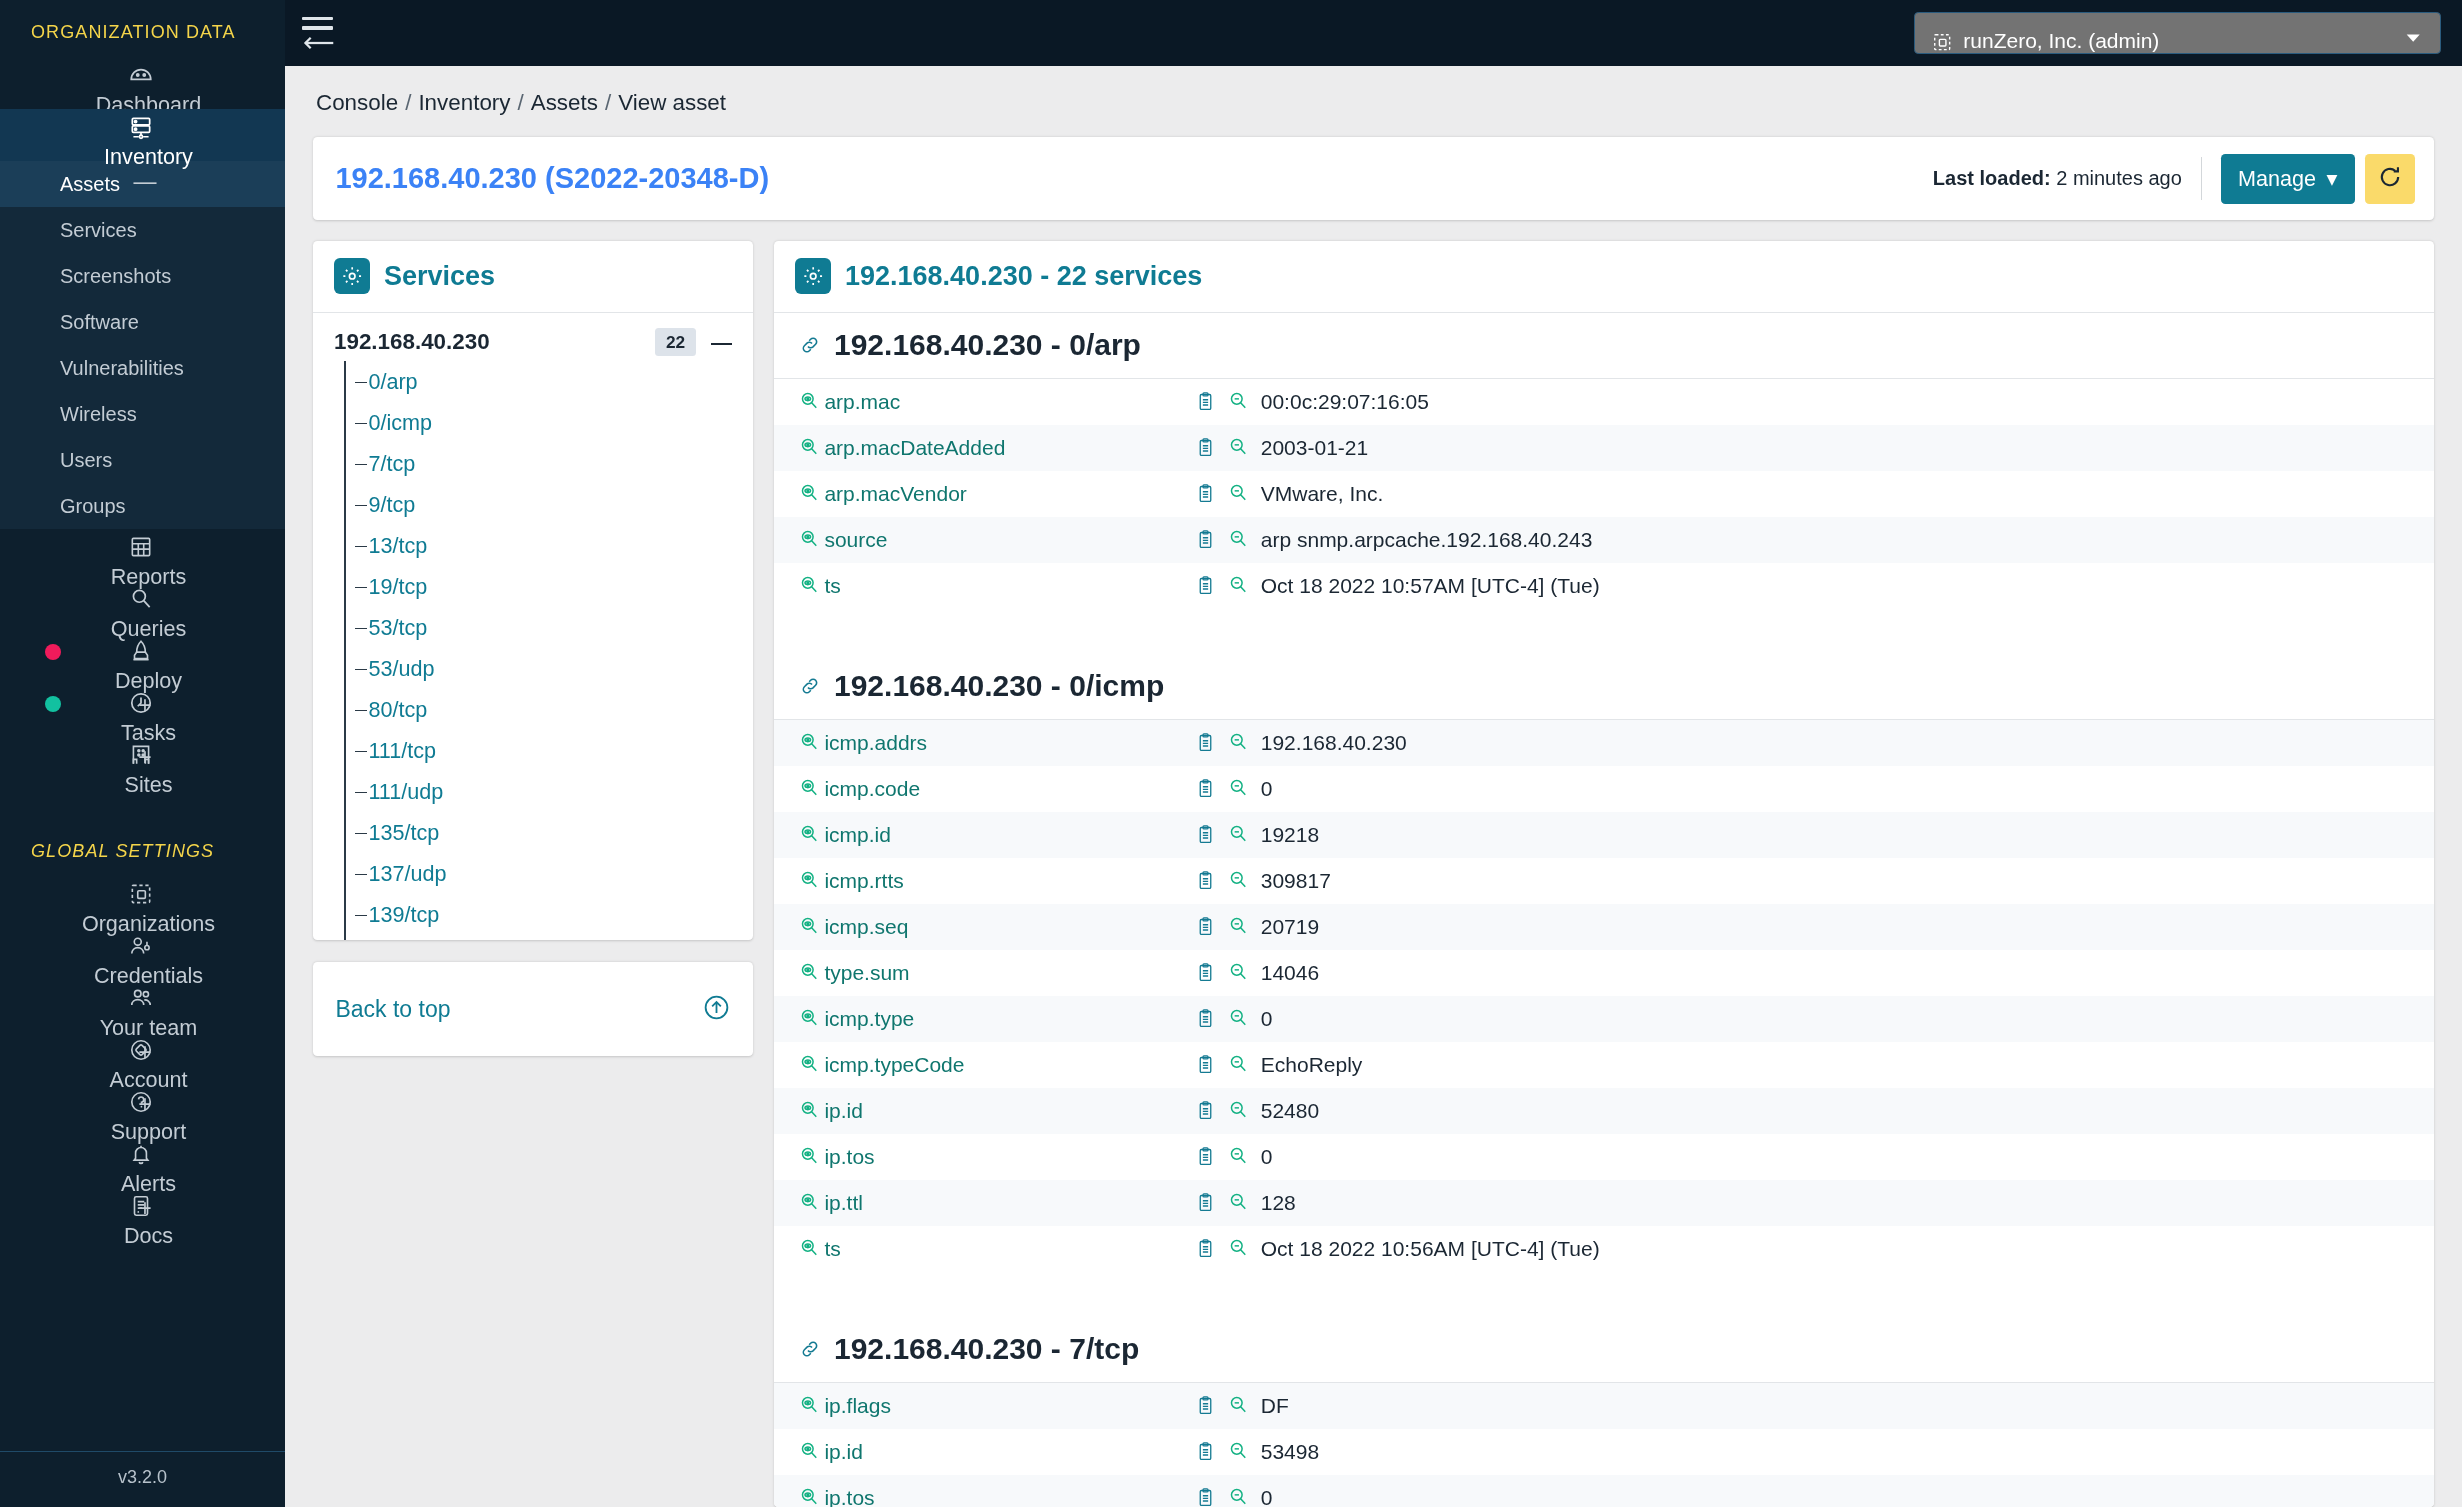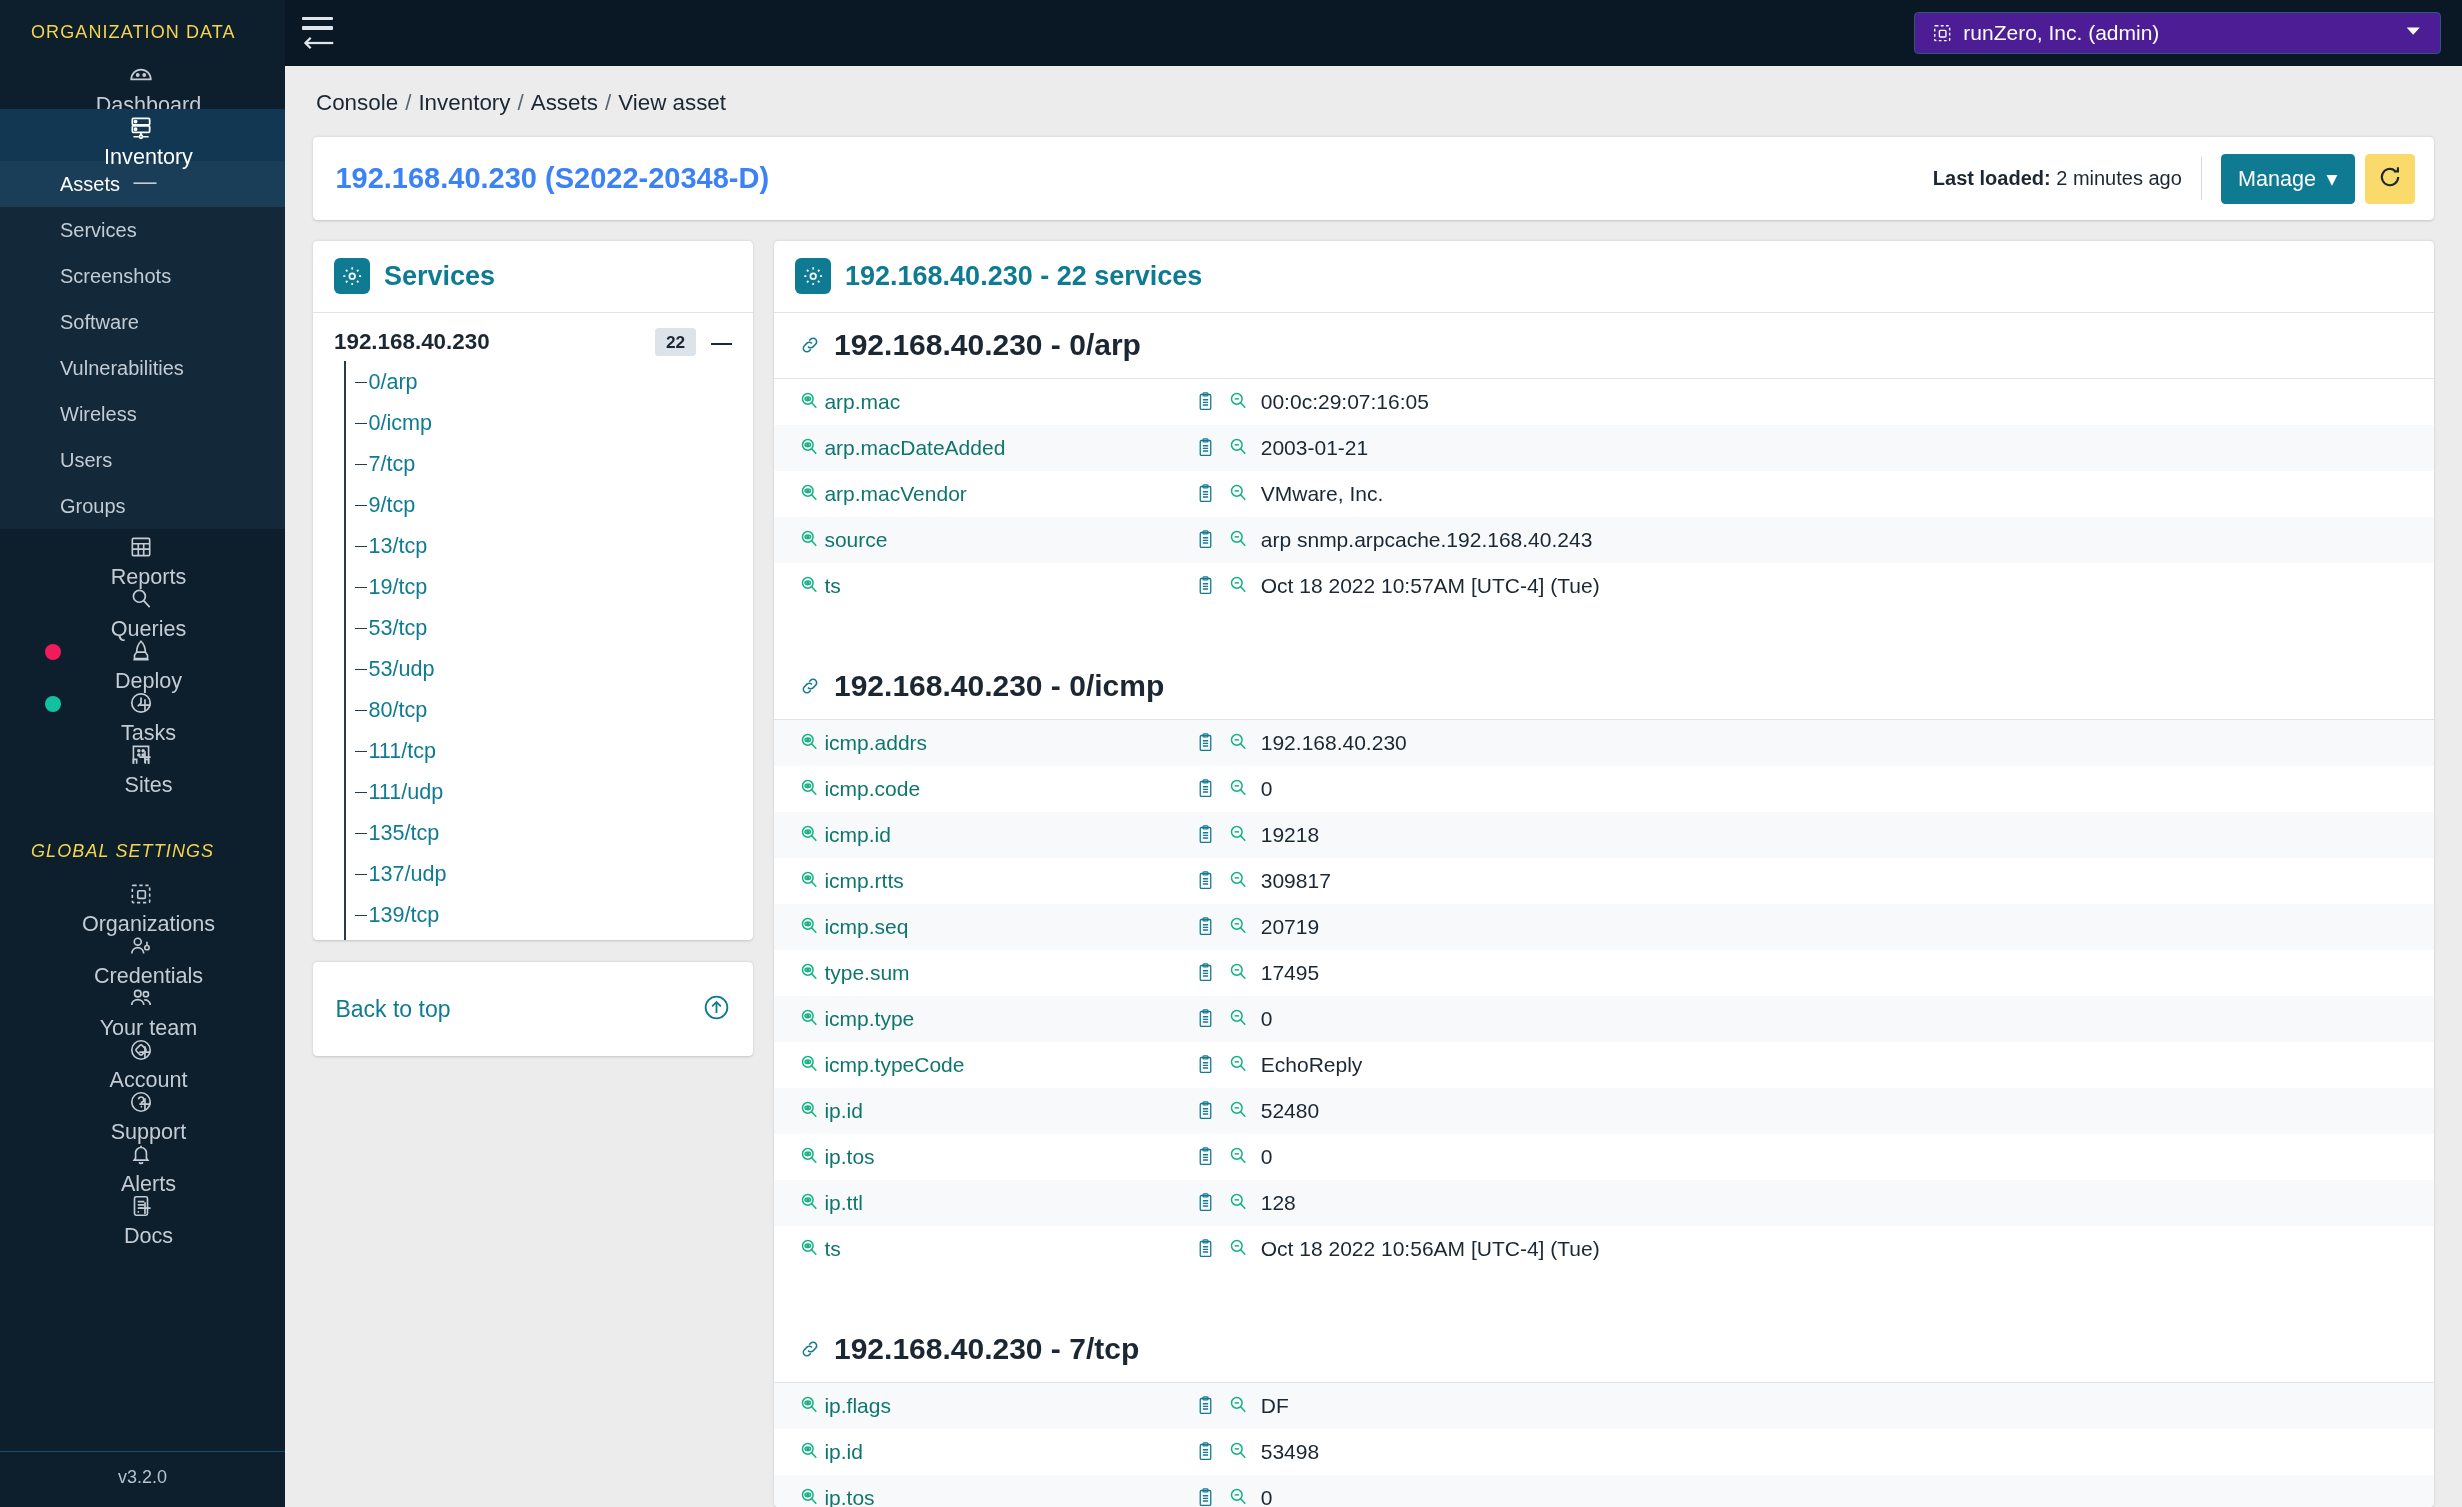--- a/index.html
+++ b/index.html
@@ -64,21 +64,21 @@
     display: flex; align-items: center; justify-content: space-between;
     padding: 0 21px 0 17.3px;
   }
   .hamburger { width: 38px; height: 38px; display: flex; flex-direction: column; justify-content: center; gap: 6px; cursor: pointer; }
   .hamburger .bar { height: 3.5px; background: #dfe5ea; border-radius: 0.9px; }
   .hamburger .bar.b1 { width: 31px; }
   .hamburger .bar.b2 { width: 31px; }
   .ham-arrow { display: flex; align-items: center; }
   .org-select {
     width: 527px; height: 42px; border: 0.9px solid #2a5b7e; border-radius: 4.3px;
-    background: #4c1d95; display: flex; align-items: center;
+    background: #737373; display: flex; align-items: flex-end;
     padding: 0 15.5px; color: #fff; font-size: 21px; cursor: pointer;
   }
   .org-select .org-ic { margin-right: 10.4px; display: flex; }
   .org-select .caret { margin-left: auto; }
 
   .content { flex: 1; overflow: hidden; display: flex; flex-direction: column; background: #ececed; }
   .breadcrumb {
     padding: 24px 0 21px 31px; font-size: 22.4px; color: #1b2733;
   }
   .breadcrumb .sep { color: #5a6672; margin: 0 7px; }
@@ -878,21 +878,21 @@
                           <path d="M9 10h6M9 13h6M9 16h6"></path>
                         </svg>
                       </span>
                       <span class="icon-btn">
                         <svg width="22.4" height="22.4" viewBox="0 0 24 24" fill="none" stroke="#13b183" stroke-width="1.6">
                           <circle cx="10.5" cy="9.5" r="5.7"></circle>
                           <path d="M14.6 13.6L19.6 19"></path>
                           <path d="M8.2 9.5h4.6"></path>
                         </svg>
                       </span>
-                      <span>17495</span>
+                      <span>14046</span>
                     </div>
                   </div>
                   <div class="attr-row">
                     <div class="attr-key">
                       <span class="icon-btn">
                         <svg width="22.4" height="22.4" viewBox="0 0 24 24" fill="none" stroke="#13b183" stroke-width="1.6">
                           <circle cx="10.5" cy="9.5" r="5.7"></circle>
                           <path d="M14.6 13.6L19.6 19"></path>
                           <ellipse cx="10.5" cy="9.5" rx="3" ry="1.9"></ellipse>
                           <circle cx="10.5" cy="9.5" r="0.9" fill="#13b183"></circle>

